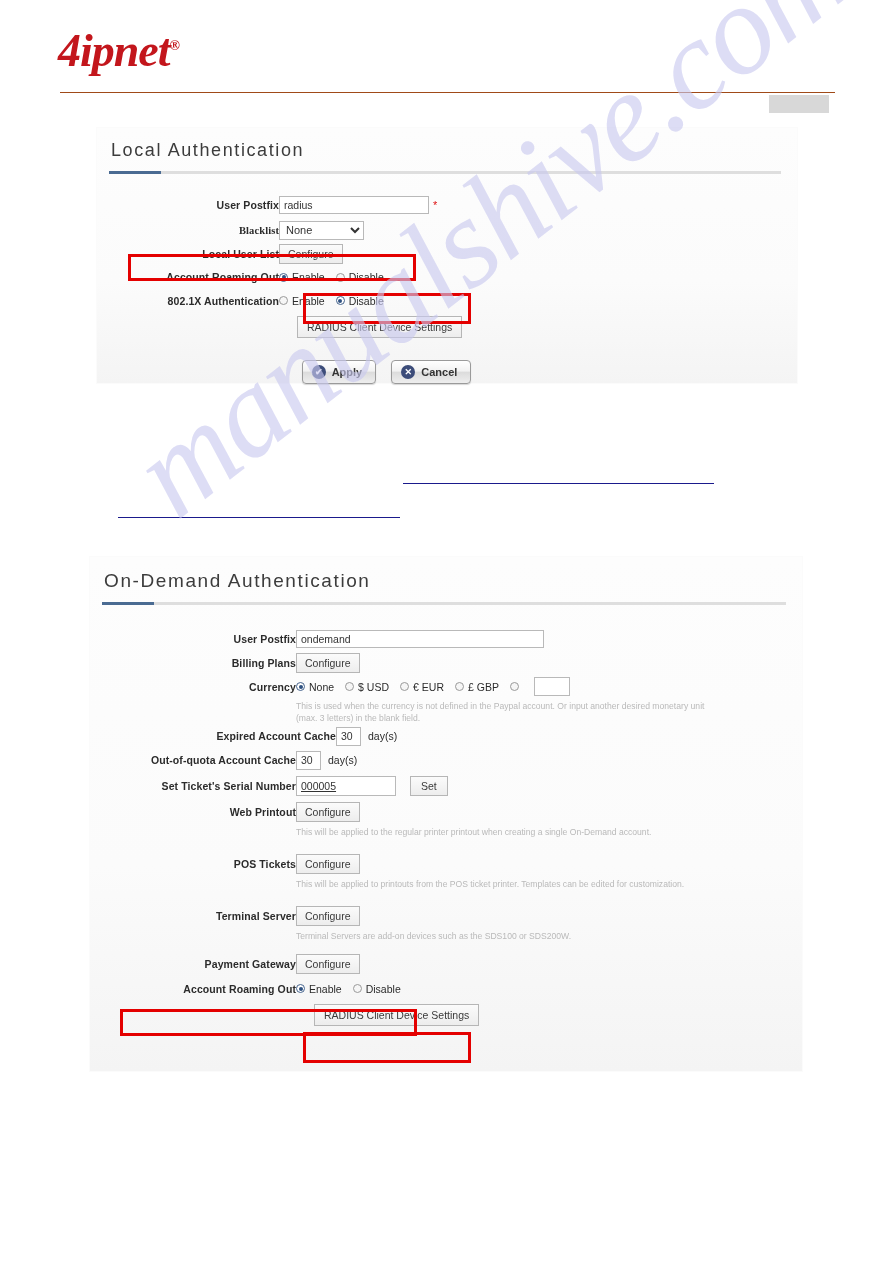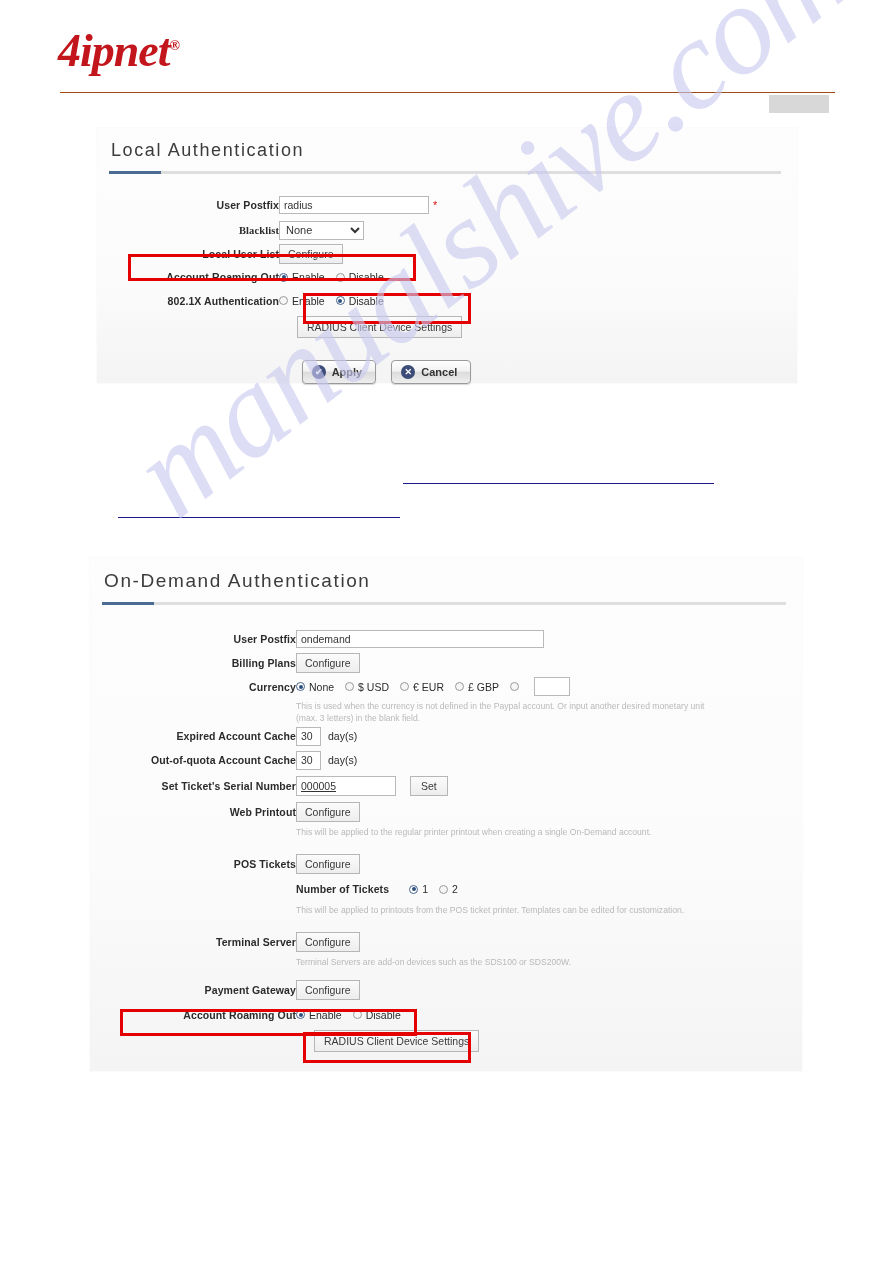--- a/index.html
+++ b/index.html
@@ -354,21 +354,21 @@
           </label>
         <input class="txt" style="width: 36px; height: 19px;" value="">
       </div>
     </div>
 
     <div class="row" style="height:26px;align-items:flex-start;">
       <div style="width:168px;"></div>
       <div class="hint" style="padding-top:2px;">This is used when the currency is not defined in the Paypal account. Or input another desired monetary unit (max. 3 letters) in the blank field.</div>
     </div>
 
-    <div class="row" style="height:24px;">
+    <div class="row" style="height:24px;margin-left:40px;">
       <div class="lbl" style="width:168px;">Expired Account Cache</div>
       <div class="ctl">
         <input class="txt" style="width: 25px; height: 19px;" value="30">
         <span style="font-size:10.5px;margin-left:7px;color:#2b2b2b;">day(s)</span>
       </div>
     </div>
 
     <div class="row" style="height:24px;">
       <div class="lbl" style="width:168px;">Out-of-quota Account Cache</div>
       <div class="ctl">
@@ -397,36 +397,20 @@
       <div class="hint" style="padding-top:2px;">This will be applied to the regular printer printout when creating a single On-Demand account.</div>
     </div>
 
     <div class="row" style="height:25px;">
       <div class="lbl" style="width:168px;">POS Tickets</div>
       <div class="ctl">
         <button class="btn">Configure</button>
       </div>
     </div>
 
-    <div class="row" style="height:26px;">
-      <div style="width:168px;"></div>
-      <div class="ctl">
-        <span class="lbl" style="margin-right:20px;">Number of Tickets</span>
-        <span class="radios">
-          <label class="radio-item">
-              <span class="rdo on"></span>
-              <span class="rdo-lbl">1</span>
-            </label>
-          <label class="radio-item">
-              <span class="rdo"></span>
-              <span class="rdo-lbl">2</span>
-            </label>
-        </span>
-      </div>
-    </div>
 
     <div class="row" style="height:28px;align-items:flex-start;">
       <div style="width:168px;"></div>
       <div class="hint" style="padding-top:2px;">This will be applied to printouts from the POS ticket printer. Templates can be edited for customization.</div>
     </div>
 
     <div class="row" style="height:24px;">
       <div class="lbl" style="width:168px;">Terminal Server</div>
       <div class="ctl">
         <button class="btn">Configure</button>

